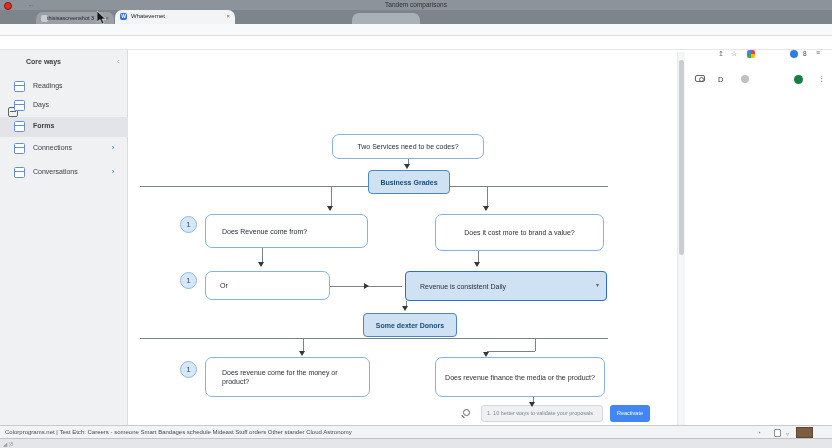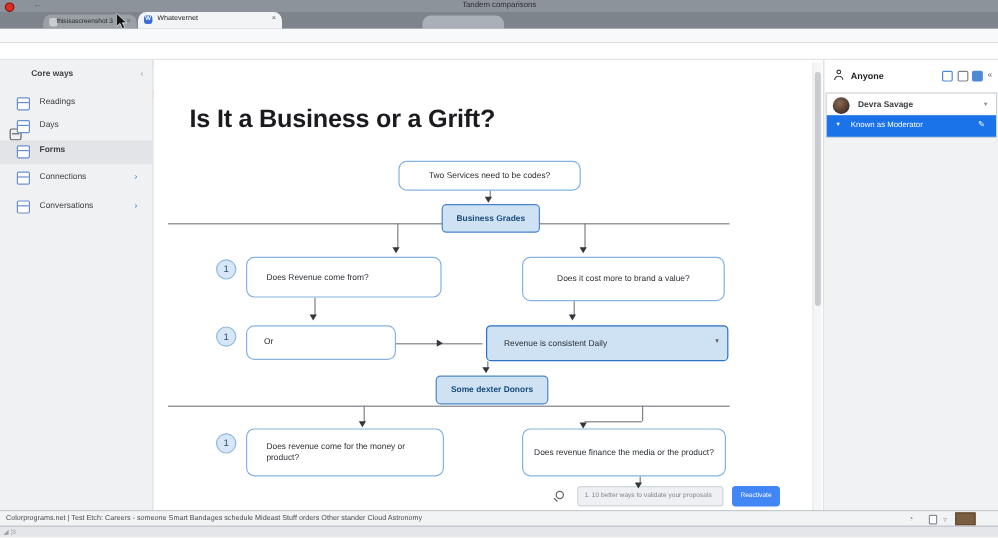--- a/index.html
+++ b/index.html
@@ -226,21 +226,20 @@
       <span class="sb-chev">›</span>
     </div>
     <div class="sb-row abs" style="top:113px">
       <span class="sb-ic"></span>
       <span class="sb-label">Conversations</span>
       <span class="sb-chev">›</span>
     </div>
   </div>
 
   <div class="abs canvas"></div>
-  <div class="abs page-title">Is It a Business or a Grift?</div>
 
   <div class="vline" style="left:408px;top:158px;height:7px"></div>
   <div class="ah-d" style="left:404px;top:164px"></div>
   <div class="hline" style="left:140px;top:186px;width:468px"></div>
   <div class="vline" style="left:331px;top:186px;height:21px"></div>
   <div class="ah-d" style="left:327px;top:206px"></div>
   <div class="vline" style="left:487px;top:186px;height:21px"></div>
   <div class="ah-d" style="left:483px;top:206px"></div>
   <div class="vline" style="left:262px;top:248px;height:15px"></div>
   <div class="ah-d" style="left:258px;top:262px"></div>
@@ -280,40 +279,20 @@
   <div class="fbox" style="left:435px;top:357px;width:170px;height:40px">Does revenue finance the media or the product?</div>
 
   <div class="abs zoomicon"></div>
   <div class="abs flow-input">1. 10 better ways to validate your proposals</div>
   <div class="abs flow-btn">Reactivate</div>
 
   <div class="abs vscroll">
     <div class="vthumb"></div>
   </div>
 
-  <div class="abs rpanel">
-    <span class="rp-person-ic"></span>
-    <div class="rp-head">Anyone</div>
-    <span class="rp-tool" style="left:98px"></span>
-    <span class="rp-tool lines" style="left:111px"></span>
-    <span class="rp-tool fill" style="left:123px"></span>
-    <span class="rp-pin">«</span>
-
-    <div class="rp-card">
-      <div class="rp-avatar"></div>
-      <div class="rp-name">Devra Savage</div>
-      <div class="rp-caret">▾</div>
-      <div class="rp-role">
-        <span class="rcaret">▾</span>
-        <span class="rtext">Known as Moderator</span>
-        <span class="redit">✎</span>
-      </div>
-    </div>
-    <div class="rp-below"></div>
-  </div>
 
   <div class="abs statusbar">
     <div class="status-text">Colorprograms.net | Test Etch: Careers - someone Smart Bandages schedule Mideast Stuff orders Other stander Cloud Astronomy</div>
     <span class="st-clock">◔</span>
     <span class="st-file"></span>
     <span class="st-cup">▿</span>
     <span class="st-tray"></span>
   </div>
 
   <div class="abs taskbar">

